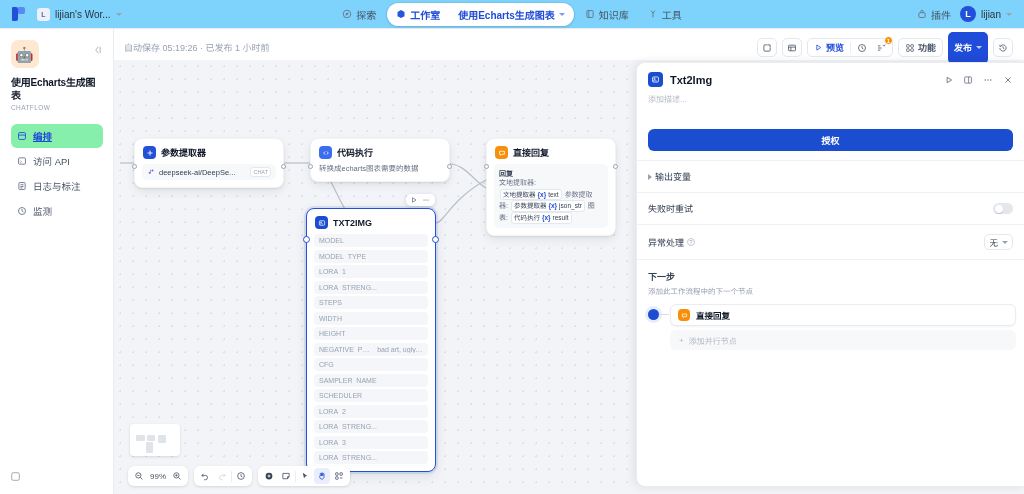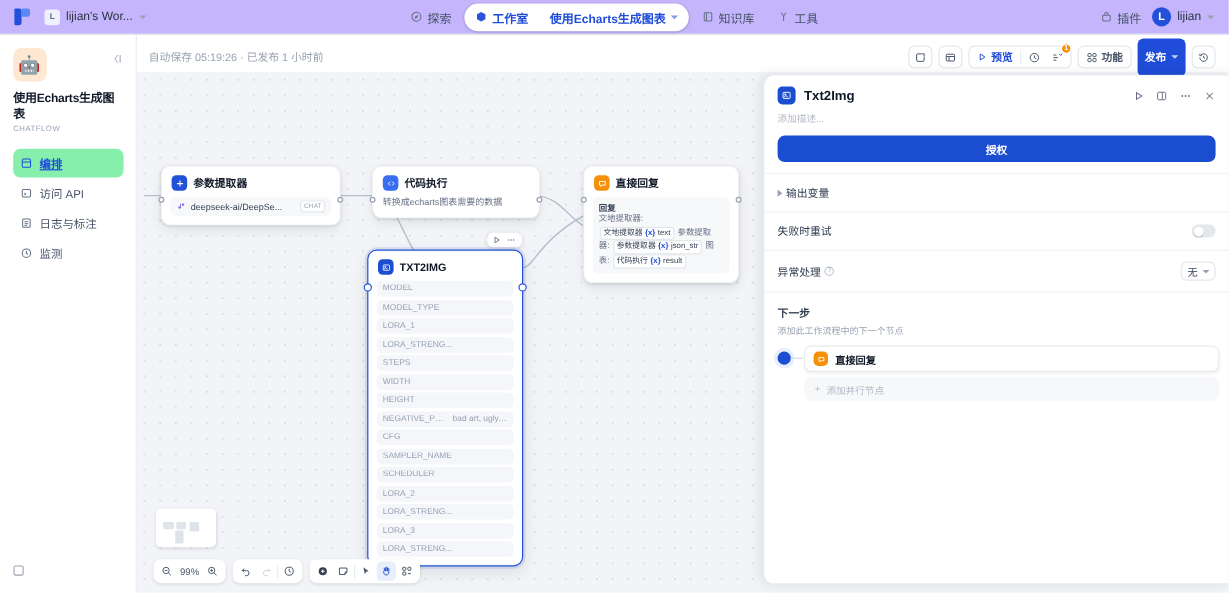--- a/index.html
+++ b/index.html
@@ -7,21 +7,21 @@
     width: 1024px; height: 494px;
     font-family: "Liberation Sans", "DejaVu Sans", sans-serif;
     background: #f2f4f7; overflow: hidden;
     -webkit-font-smoothing: antialiased;
   }
   #app { position: relative; width: 1024px; height: 494px; background: #fff; }
 
   
   .hdr {
     position: absolute; left: 0; top: 0; width: 1024px; height: 29px;
-    background: #c4b5fd; border-bottom: 1px solid #eaecf0;
+    background: #7dd3fc; border-bottom: 1px solid #eaecf0;
     display: flex; align-items: center; z-index: 40;
   }
   .hdr-left { display: flex; align-items: center; gap: 7px; padding-left: 12px; width: 310px; }
   .logo-mark { width: 13px; height: 14px; position: relative; }
   .logo-mark i { position: absolute; border-radius: 1px 2px 2px 1px; }
   .logo-mark i:nth-child(1){ left:0; top:0; width:6px; height:14px; background:#2250d9; }
   .logo-mark i:nth-child(2){ left:6px; top:0; width:7px; height:7px; background:#5b87f7; }
   .ws-sel { display: flex; align-items: center; gap: 5px; padding: 2px 5px; border-radius: 5px; cursor: pointer; }
   .ws-badge {
     width: 13px; height: 13px; border-radius: 3px; background: #eef1fb; color: #5b6a8c;
@@ -179,21 +179,21 @@
     position: absolute; right: 0; top: 62px; width: 388px; height: 425px; background: #fff;
     border-radius: 9px 0 0 9px; box-shadow: -2px 0 10px rgba(16,24,40,.09);
     border: 1px solid #eaecf0; border-right: none; z-index: 35; display: flex; flex-direction: column;
   }
   .p-head { display: flex; align-items: center; gap: 7px; padding: 9px 11px 4px 11px; }
   .p-icon { width: 15px; height: 15px; border-radius: 4px; background: #1b4dd1; display: flex; align-items: center; justify-content: center; color: #fff; font-size: 8px; }
   .p-title { font-size: 11px; font-weight: 700; color: #101828; }
   .p-acts { margin-left: auto; display: flex; align-items: center; gap: 9px; color: #667085; }
   .p-desc { font-size: 8px; color: #b3bac5; padding: 2px 11px 0 11px; }
   .p-auth {
-    margin: 9px 11px 0 11px; height: 22px; background: #1b4dd1; color: #fff; border-radius: 6px;
+    margin: 25px 11px 0 11px; height: 22px; background: #1b4dd1; color: #fff; border-radius: 6px;
     display: flex; align-items: center; justify-content: center; font-size: 9px; font-weight: 700; cursor: pointer;
   }
   .p-row {
     padding: 9px 11px; border-top: 1px solid #f1f2f4; display: flex; align-items: center; min-height: 31px;
   }
   .p-row.first { border-top: 1px solid #f1f2f4; margin-top: 9px; }
   .p-label { font-size: 9px; color: #344054; font-weight: 400; display: flex; align-items: center; gap: 3px; }
   .p-label .tri { width: 0; height: 0; border-top: 3px solid transparent; border-bottom: 3px solid transparent; border-left: 4px solid #98a2b3; }
   .p-ctl { margin-left: auto; display: flex; align-items: center; }
   .toggle { width: 20px; height: 11px; border-radius: 7px; background: #e4e7ec; position: relative; cursor: pointer; }

